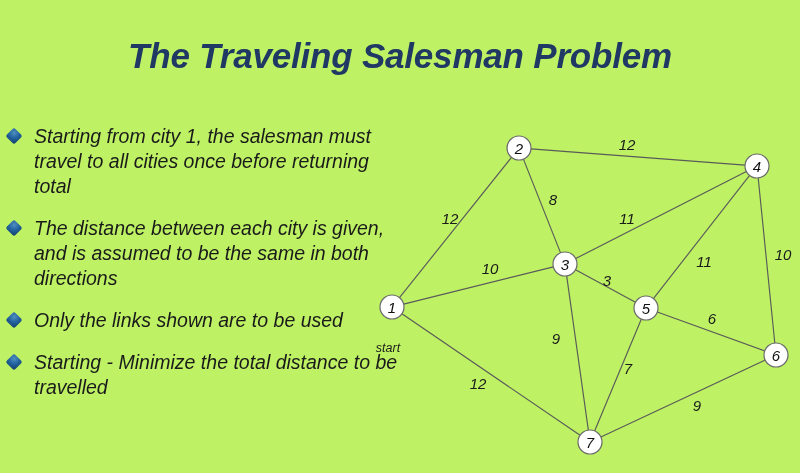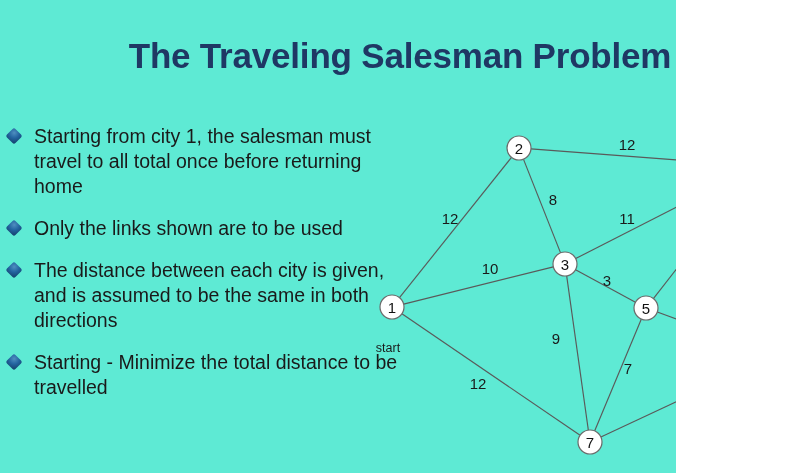--- a/index.html
+++ b/index.html
@@ -6,24 +6,25 @@
   html, body {
     margin: 0;
     padding: 0;
     background: #ffffff;
   }
   body {
     font-family: "Liberation Sans", sans-serif;
   }
   #slide {
     position: relative;
-    width: 676px;
+    width: 800px;
     height: 473px;
-    background: #5eead4;
+    background: #bef264;
     overflow: hidden;
+    font-style: italic;
   }
   #slide-title {
     position: absolute;
     left: 0;
     top: 36px;
     width: 800px;
     text-align: center;
     font-family: "Liberation Sans", sans-serif;
     font-size: 35px;
     font-weight: bold;
@@ -107,29 +108,29 @@
 </head>
 <body>
 
 <div id="slide">
 
   <div id="slide-title">The Traveling Salesman Problem</div>
 
   <div id="bullet-list">
       <div class="bullet-item">
         <span class="bullet-marker"></span>
-        <span class="bullet-text">Starting from city 1, the salesman must travel to all total once before returning home</span>
+        <span class="bullet-text">Starting from city 1, the salesman must travel to all cities once before returning total</span>
+      </div>
+      <div class="bullet-item">
+        <span class="bullet-marker"></span>
+        <span class="bullet-text">The distance between each city is given, and is assumed to be the same in both directions</span>
       </div>
       <div class="bullet-item">
         <span class="bullet-marker"></span>
         <span class="bullet-text">Only the links shown are to be used</span>
-      </div>
-      <div class="bullet-item">
-        <span class="bullet-marker"></span>
-        <span class="bullet-text">The distance between each city is given, and is assumed to be the same in both directions</span>
       </div>
       <div class="bullet-item">
         <span class="bullet-marker"></span>
         <span class="bullet-text">Starting - Minimize the total distance to be travelled</span>
       </div>
     </div>
 
   <div id="graph-wrap">
     <svg id="graph-svg" viewBox="0 0 444 355">
       <g id="edge-layer">

